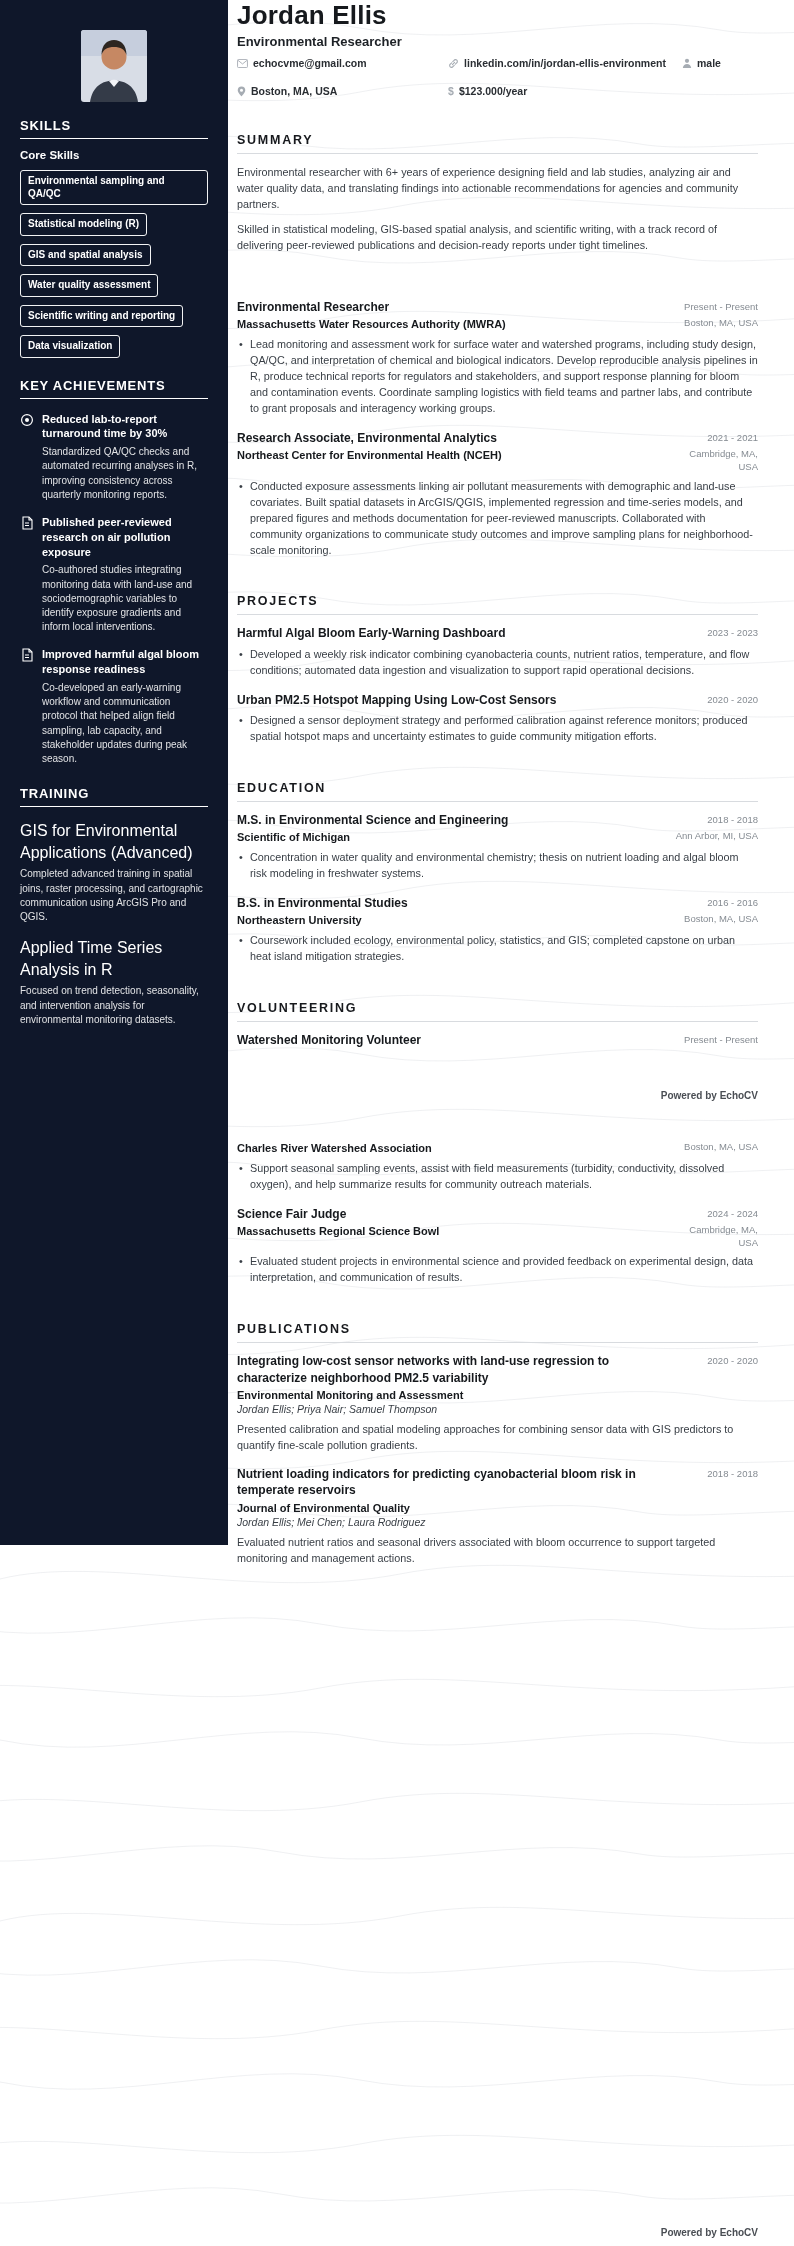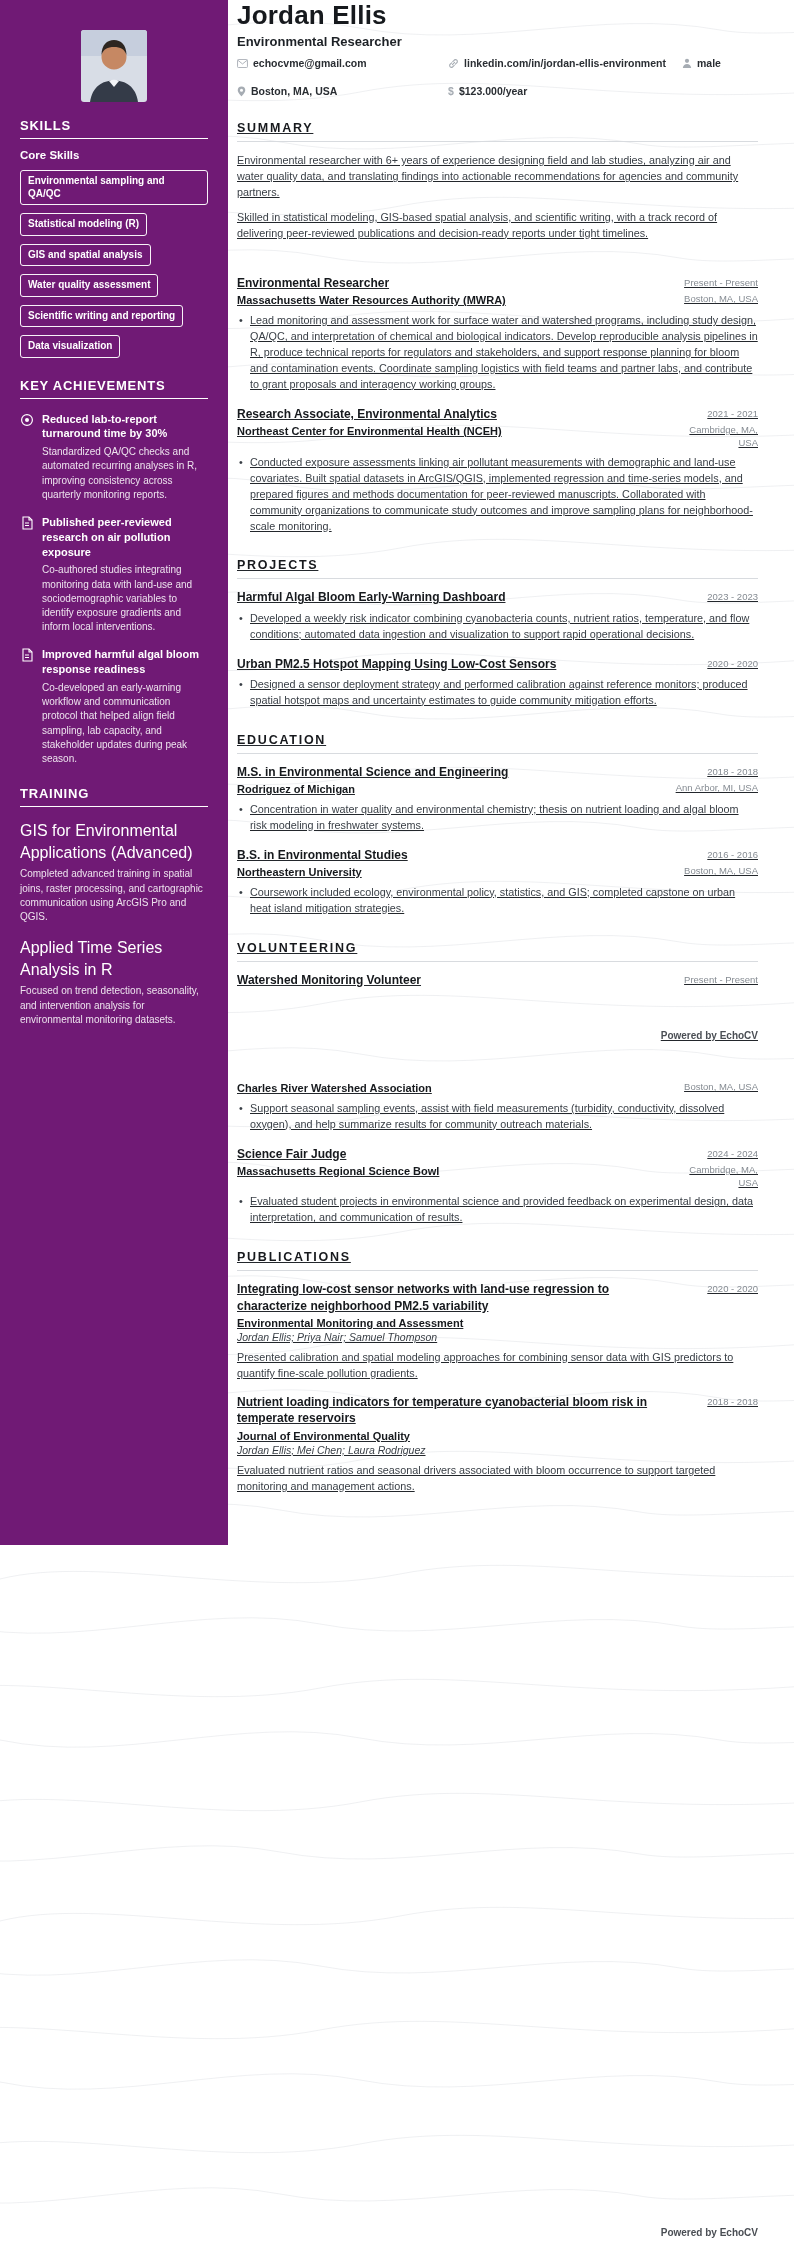--- a/index.html
+++ b/index.html
@@ -4,21 +4,21 @@
 <title>Resume</title>
 <style>
   * { box-sizing: border-box; }
   body { margin:0; background:#e9ebee; font-family:"Liberation Sans", sans-serif; }
   .page { position:relative; width:794px; height:2246px; margin:0 auto; background:#ffffff; overflow:hidden; }
 
   
   .bg-pattern { position:absolute; left:0; top:0; z-index:0; pointer-events:none; }
 
   
-  .sidebar { position:absolute; left:0; top:0; width:228px; height:1545px; background:#701a75; z-index:2; padding:30px 20px 0; color:#ffffff; }
+  .sidebar { position:absolute; left:0; top:0; width:228px; height:1545px; background:#0f172a; z-index:2; padding:30px 20px 0; color:#ffffff; }
   .avatar { display:block; width:66px; height:72px; margin:0 auto 16px; border-radius:3px; overflow:hidden; }
   .side-heading { font-size:13px; font-weight:700; letter-spacing:0.06em; padding-bottom:5px; border-bottom:1.5px solid #ffffff; margin-top:20px; }
   .side-heading:first-of-type { margin-top:0; }
   .side-sub { font-size:11.5px; font-weight:700; margin:10px 0 9px; }
   .chip { display:block; width:fit-content; border:1px solid rgba(255,255,255,0.95); border-radius:3px; padding:4px 7px; margin-bottom:8px; font-size:10px; font-weight:600; line-height:1.25; }
   .ach-item { display:flex; gap:8px; margin-top:13px; }
   .ach-icon { flex:0 0 14px; padding-top:1px; }
   .ach-title { font-size:11px; font-weight:700; line-height:1.35; }
   .ach-desc { font-size:10px; line-height:1.42; color:rgba(255,255,255,0.88); margin-top:4px; }
   .train-item { margin-top:13px; }
@@ -28,21 +28,21 @@
   
   .main { position:absolute; left:237px; top:0; width:521px; z-index:1; color:#23272c; }
   .name { font-size:26px; font-weight:800; color:#16191d; letter-spacing:0.2px; }
   .headline { font-size:13px; font-weight:700; margin-top:3px; color:#1d2126; }
   .contact-rows { margin-top:8px; display:flex; flex-direction:row; gap:4px; }
   .contact-row { display:flex; flex-wrap:wrap; gap:16px; align-items:center; }
   .contact-item { display:flex; align-items:center; gap:5px; font-size:10.5px; font-weight:700; color:#2a2e33; }
   .cicon { color:#a6acb3; display:inline-flex; align-items:center; }
   .icon-dollar::before { content:"$"; font-size:10.5px; font-weight:700; }
 
-  .section { margin-top:24px;text-decoration:underline; }
+  .section { margin-top:36px; }
   .section-heading { font-size:12.5px; font-weight:600; letter-spacing:0.14em; color:#17191d; padding-bottom:6px; border-bottom:1px solid #d8dbdf; }
   .section-body { padding-top:10px; }
   .para { font-size:10.8px; line-height:1.5; color:#383e45; margin:0 0 8px; }
   .entry { margin-bottom:13px; }
   .erow { display:flex; justify-content:space-between; gap:10px; }
   .etitle { font-size:12px; font-weight:700; color:#16191d; line-height:1.35; }
   .ecompany { font-size:11px; font-weight:700; color:#16191d; line-height:1.35; margin-top:2px; }
   .emeta { flex:0 0 90px; text-align:right; font-size:9.5px; color:#858b92; line-height:1.35; padding-top:2px; }
   .bullets { margin:5px 0 0; padding:0; list-style:none; }
   .bullets li { position:relative; padding-left:13px; font-size:10.8px; line-height:1.48; color:#383e45; margin-bottom:3px; }
@@ -302,21 +302,21 @@
 
     <section class="section">
       <div class="section-heading">EDUCATION</div>
       <div class="section-body">
         <div class="entry">
           <div class="erow">
             <div class="etitle">M.S. in Environmental Science and Engineering</div>
             <div class="emeta">2018 - 2018</div>
           </div>
           <div class="erow">
-            <div class="ecompany">Rodriguez of Michigan</div>
+            <div class="ecompany">Scientific of Michigan</div>
             <div class="emeta">Ann Arbor, MI, USA</div>
           </div>
           <ul class="bullets">
             <li>Concentration in water quality and environmental chemistry; thesis on nutrient loading and algal bloom risk modeling in freshwater systems.</li>
           </ul>
         </div>
         <div class="entry">
           <div class="erow">
             <div class="etitle">B.S. in Environmental Studies</div>
             <div class="emeta">2016 - 2016</div>
@@ -375,21 +375,21 @@
           <div class="erow">
             <div class="etitle">Integrating low-cost sensor networks with land-use regression to characterize neighborhood PM2.5 variability</div>
             <div class="emeta">2020 - 2020</div>
           </div>
           <div class="pub-journal">Environmental Monitoring and Assessment</div>
           <div class="pub-authors">Jordan Ellis; Priya Nair; Samuel Thompson</div>
           <div class="pub-desc">Presented calibration and spatial modeling approaches for combining sensor data with GIS predictors to quantify fine-scale pollution gradients.</div>
         </div>
         <div class="entry">
           <div class="erow">
-            <div class="etitle">Nutrient loading indicators for temperature cyanobacterial bloom risk in temperate reservoirs</div>
+            <div class="etitle">Nutrient loading indicators for predicting cyanobacterial bloom risk in temperate reservoirs</div>
             <div class="emeta">2018 - 2018</div>
           </div>
           <div class="pub-journal">Journal of Environmental Quality</div>
           <div class="pub-authors">Jordan Ellis; Mei Chen; Laura Rodriguez</div>
           <div class="pub-desc">Evaluated nutrient ratios and seasonal drivers associated with bloom occurrence to support targeted monitoring and management actions.</div>
         </div>
       </div>
     </section>
 
   </main>

